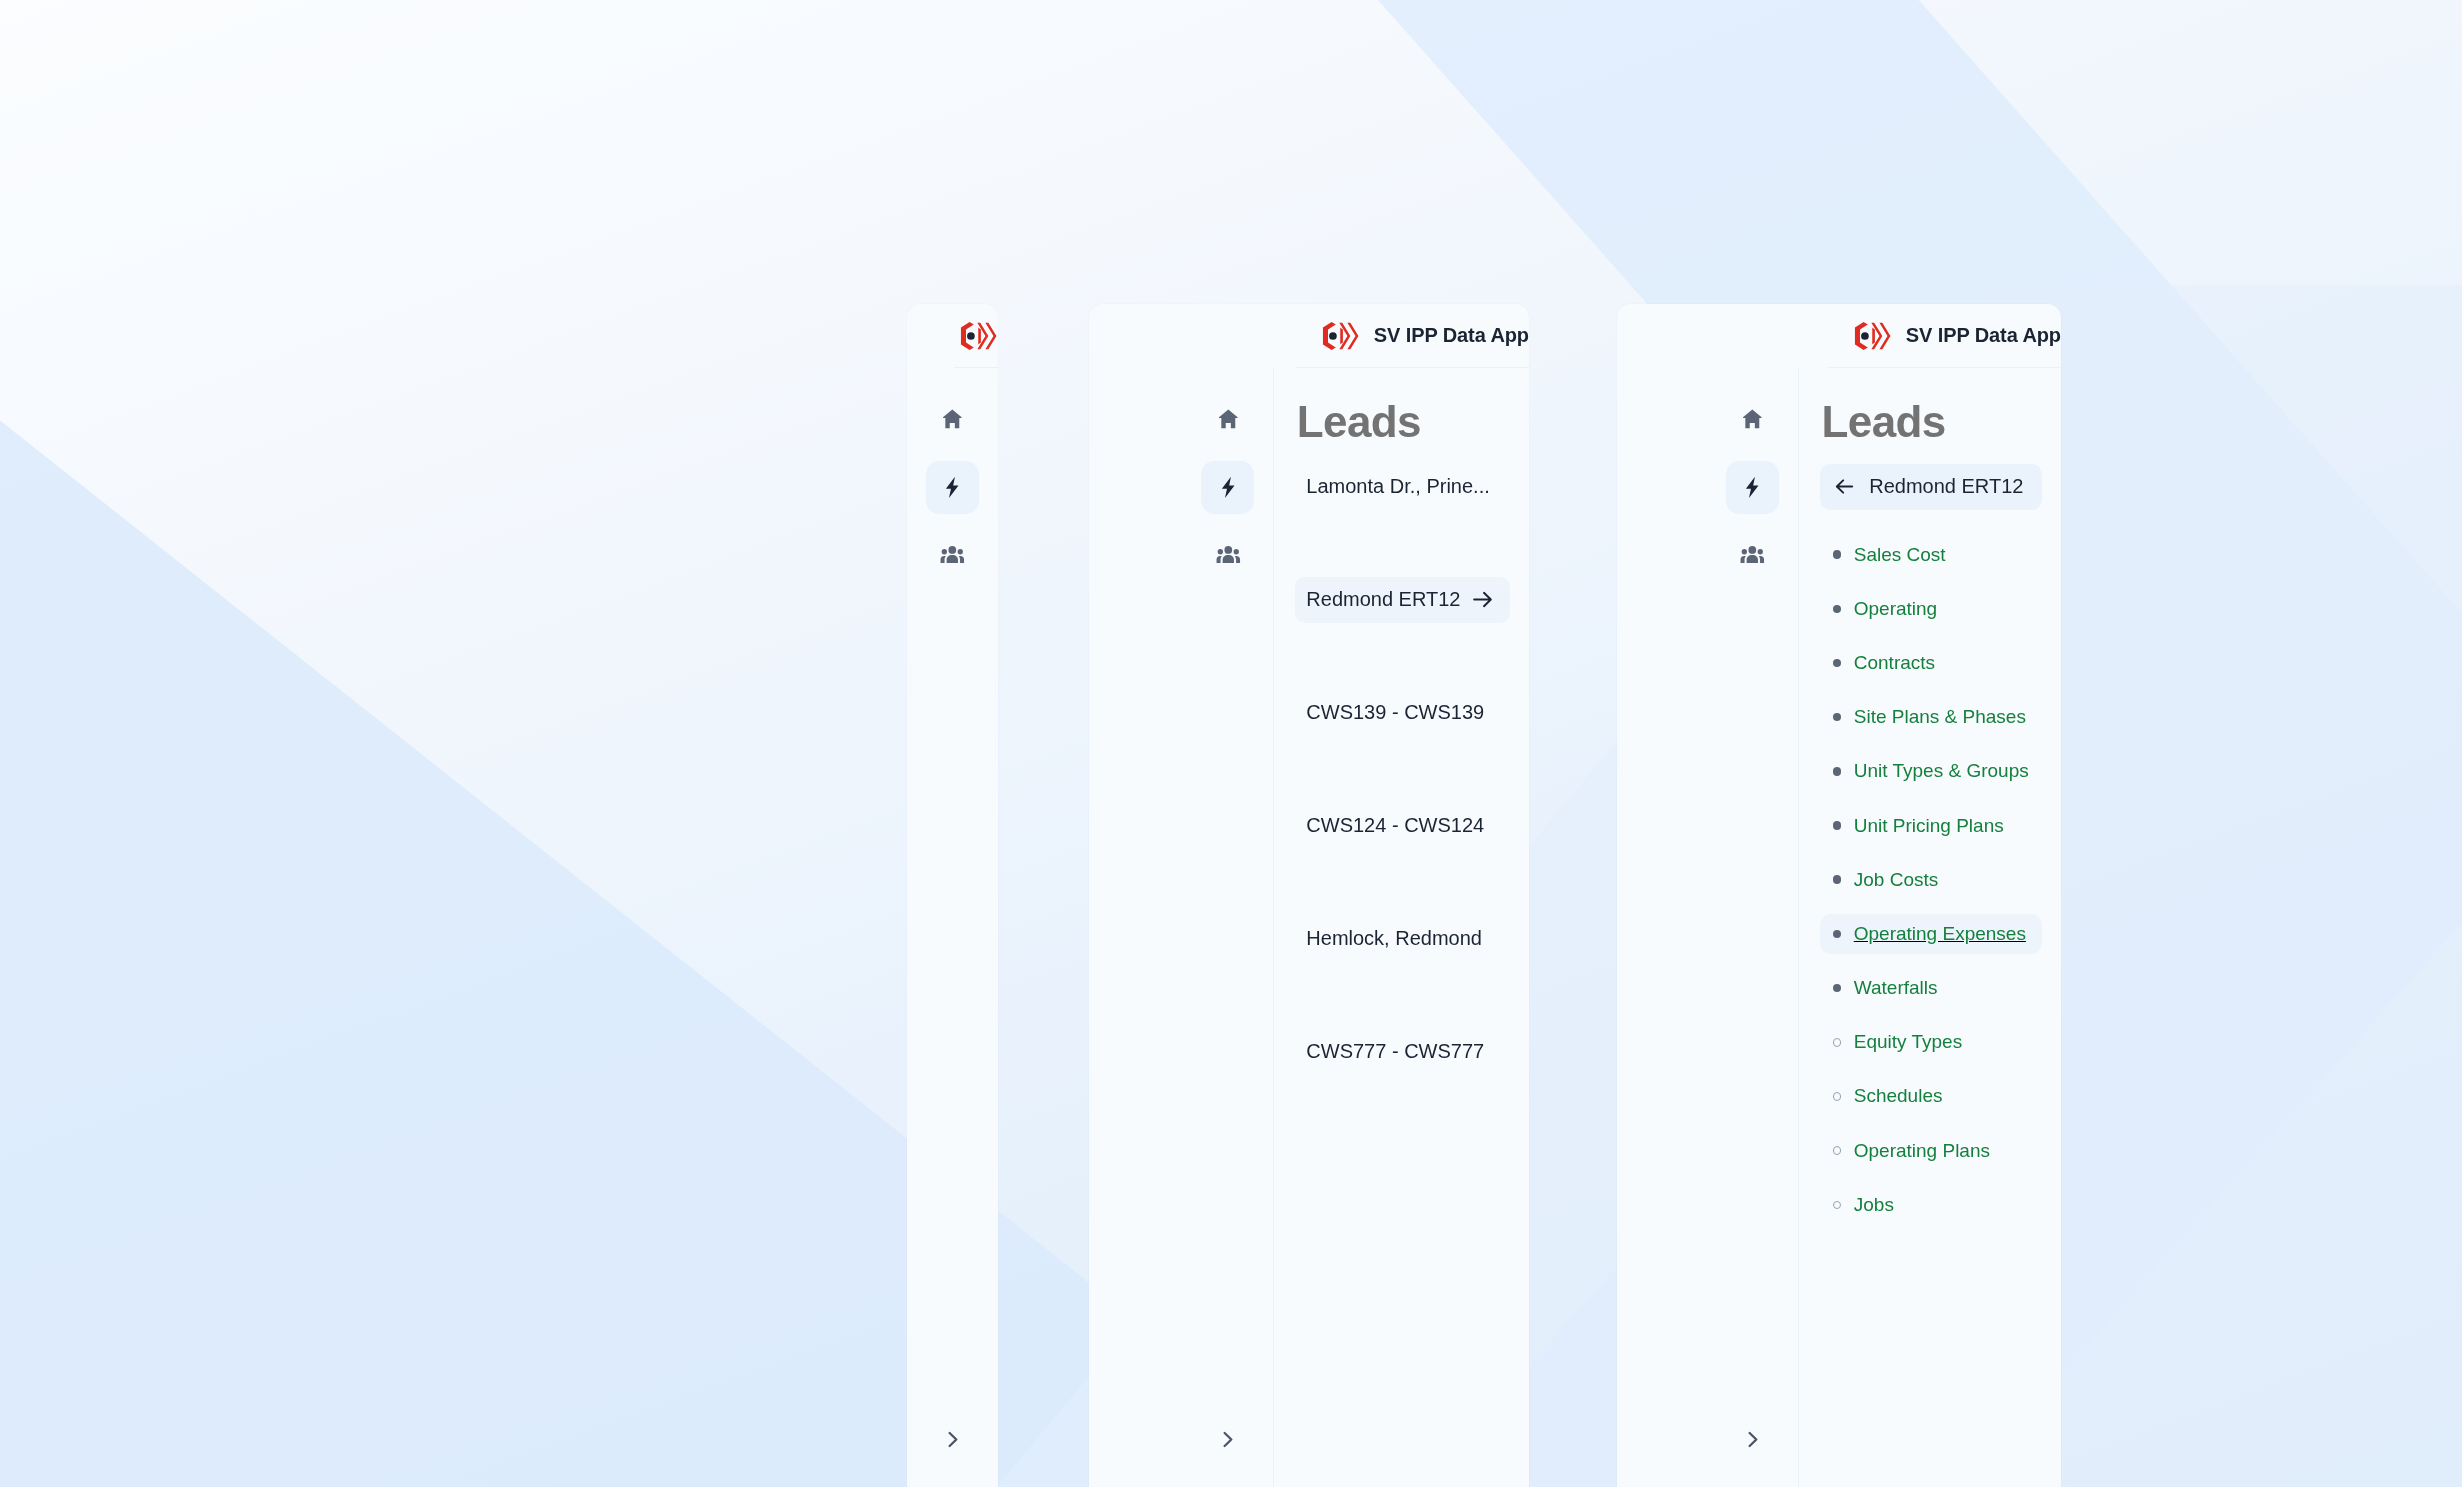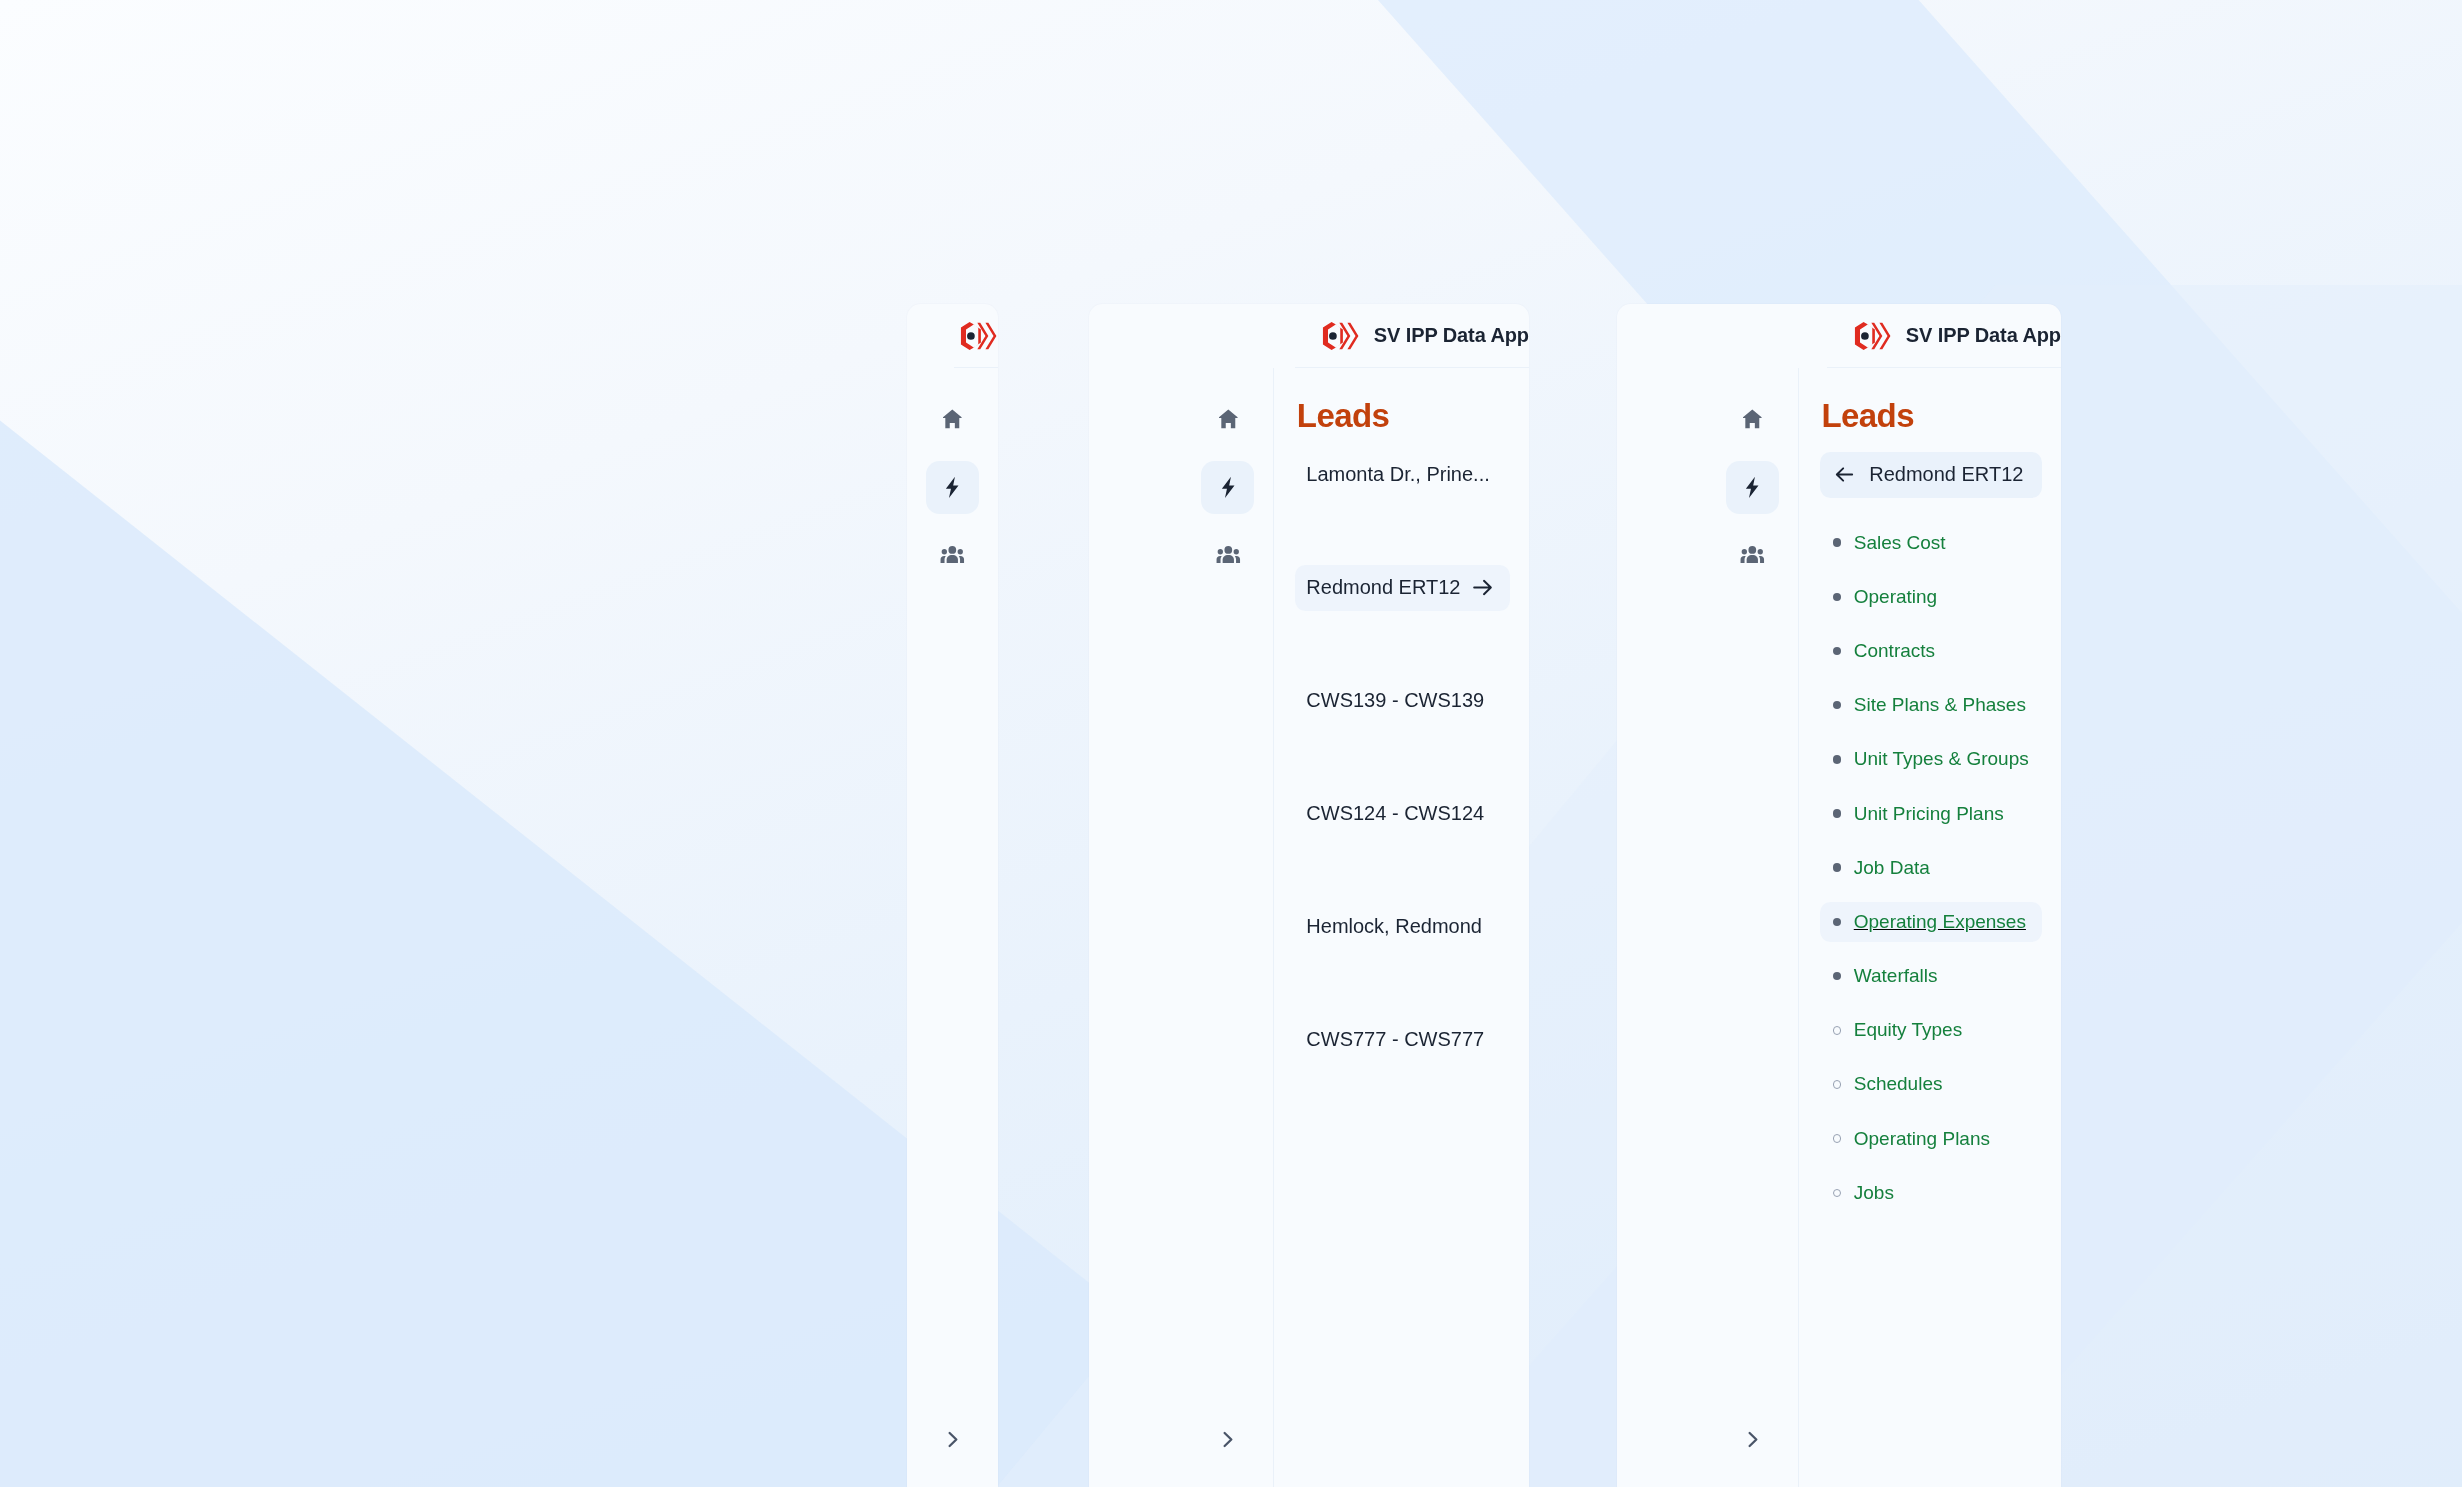--- a/index.html
+++ b/index.html
@@ -158,23 +158,23 @@
   
   .panel-content {
     flex: 1 1 auto;
     min-width: 0;
     padding: 21px 19px 0 21px;
     display: flex;
     flex-direction: column;
   }
 
   .content-title {
-    font-size: 33px;
+    font-size: 44px;
     font-weight: 700;
-    color: #c2410c;
+    color: #737373;
     letter-spacing: -0.6px;
     margin: 7.6px 0 17px 1.9px;
   }
 
   
   .lead-list { display: flex; flex-direction: column; gap: 42px; }
 
   .lead-item {
     display: flex;
     align-items: center;
@@ -443,21 +443,21 @@
             <div class="section-item">
               <span class="bullet filled"></span>
               <span class="section-label">Unit Types &amp; Groups</span>
             </div>
             <div class="section-item">
               <span class="bullet filled"></span>
               <span class="section-label">Unit Pricing Plans</span>
             </div>
             <div class="section-item">
               <span class="bullet filled"></span>
-              <span class="section-label">Job Data</span>
+              <span class="section-label">Job Costs</span>
             </div>
             <div class="section-item selected">
               <span class="bullet filled"></span>
               <span class="section-label">Operating Expenses</span>
             </div>
             <div class="section-item">
               <span class="bullet filled"></span>
               <span class="section-label">Waterfalls</span>
             </div>
             <div class="section-item">

